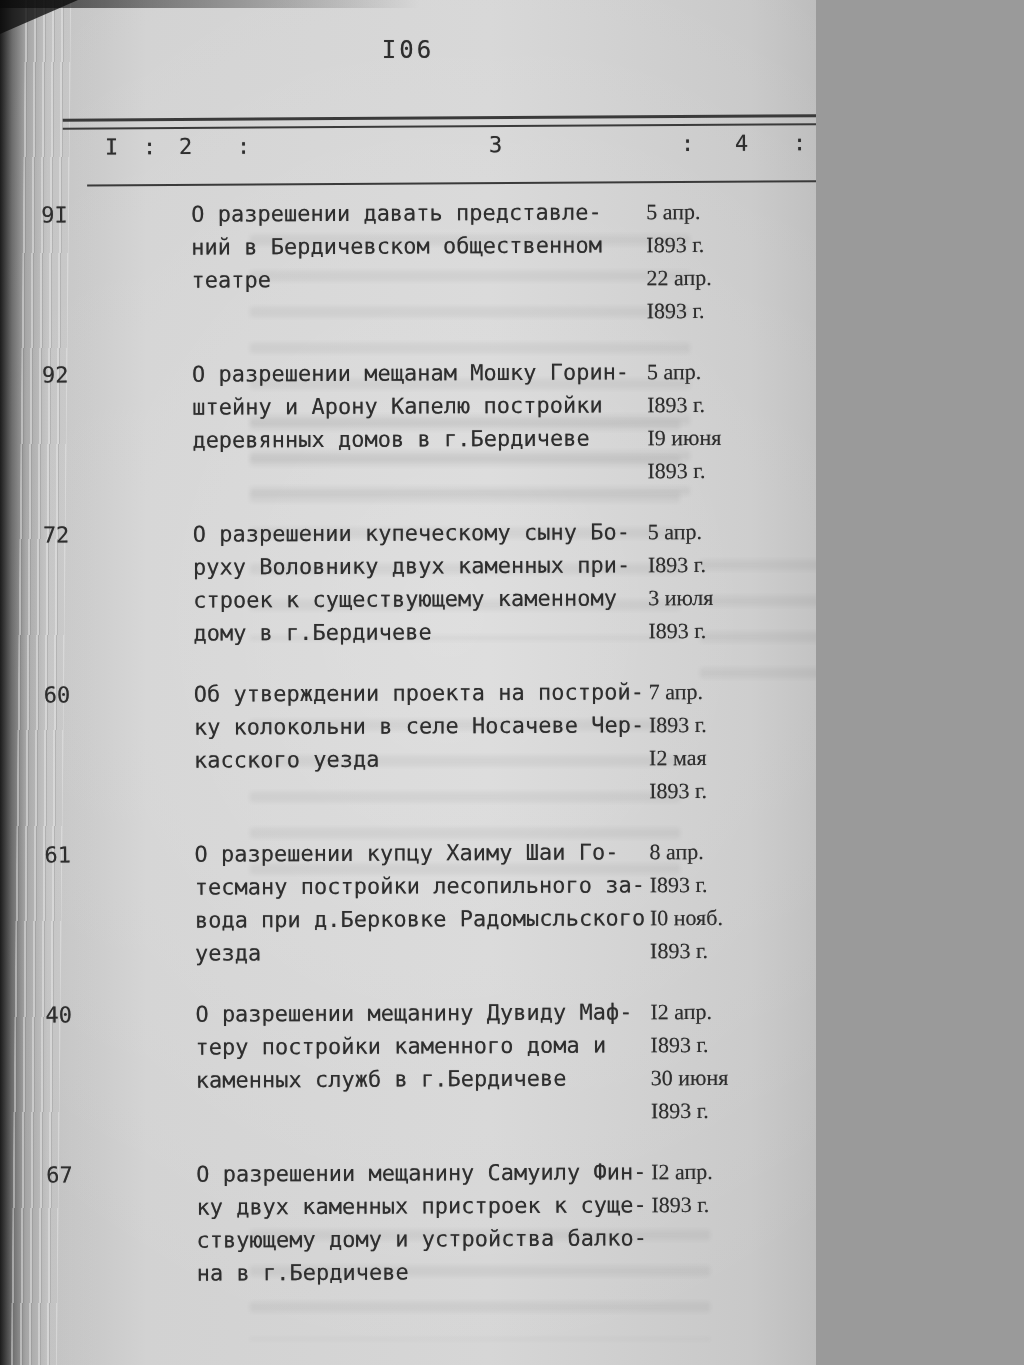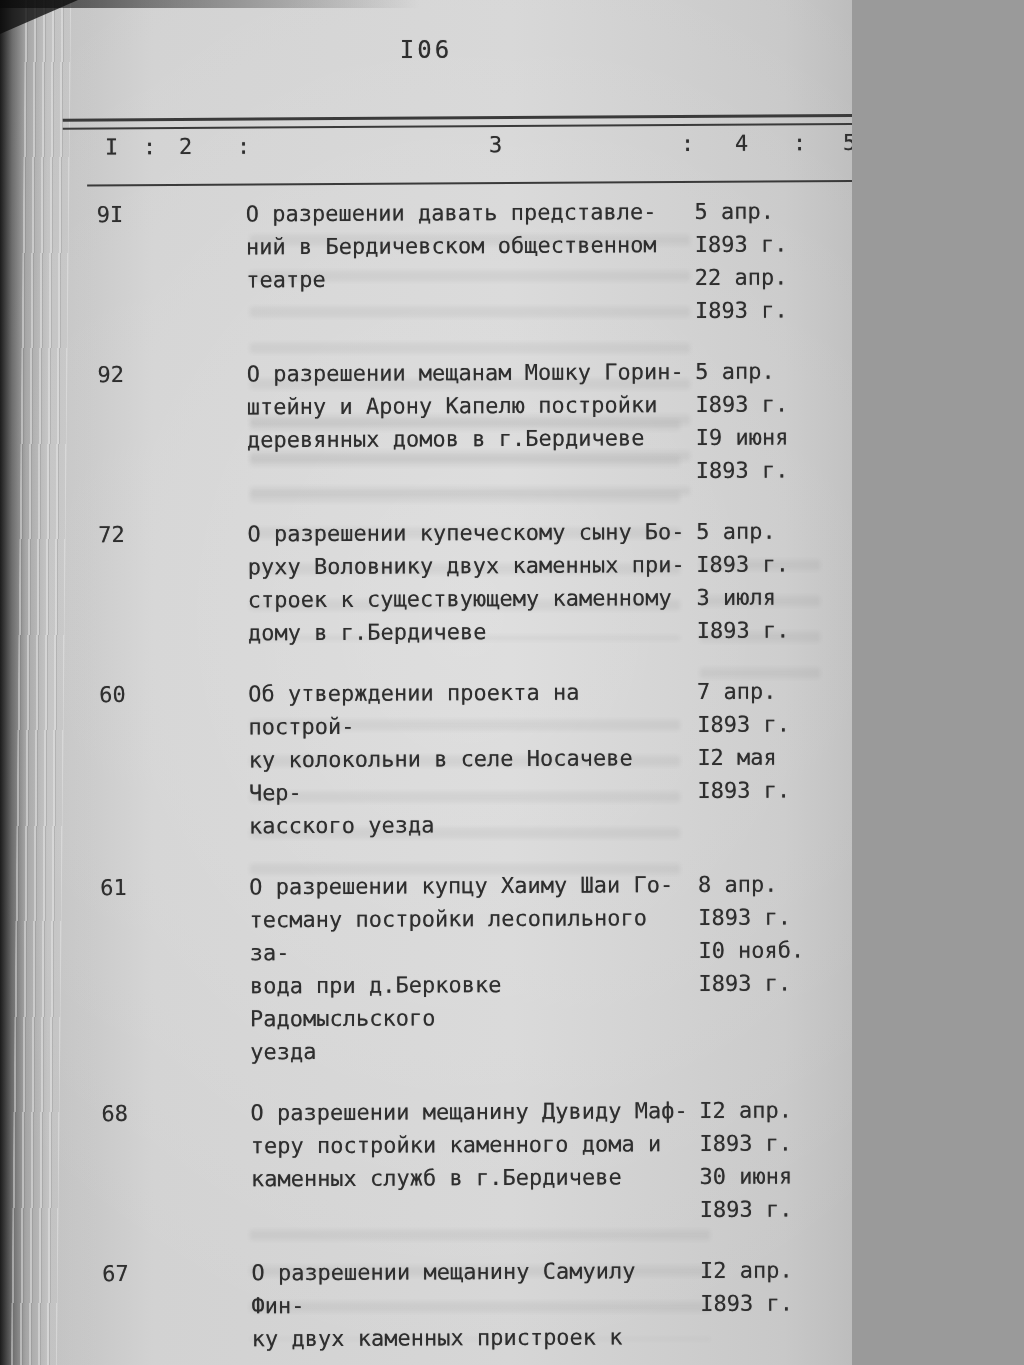--- a/index.html
+++ b/index.html
@@ -11,21 +11,20 @@
     position: relative;
     width: 816px;
     height: 1365px;
     overflow: hidden;
     background:
       radial-gradient(ellipse 900px 1100px at 55% 45%, rgba(255,255,255,0.22), rgba(0,0,0,0) 70%),
       linear-gradient(to right, #b9b9b9 0%, #d2d2d2 18%, #d6d6d6 60%, #c8c8c8 92%, #bdbdbd 100%),
       #cfcfcf;
     font-family: "DejaVu Sans Mono", "Liberation Mono", monospace;
     color: #2e2e2e;
-    padding-left: 36px;
   }
   
   .binding {
     position: absolute;
     left: 0; top: 0;
     width: 100px; height: 100%;
     background:
       linear-gradient(to right,
         rgba(15,15,15,0.92) 0px,
         rgba(55,55,55,0.6) 12px,
@@ -102,23 +101,23 @@
   .entries {
     position: absolute;
     top: 196px; left: 0;
     width: 1024px;
     transform: rotate(-0.3deg);
     font-size: 22px;
     line-height: 33px;
     text-shadow: 0 0 0.7px rgba(46,46,46,0.55);
   }
   .entry { display: flex; align-items: flex-start; min-height: 132px; margin-bottom: 28px; }
-  .entry .num   { width: 60px;  margin-left: 100px; white-space: pre-line; }
+  .entry .num   { width: 60px;  margin-left: 44px; white-space: pre-line; }
   .entry .desc  { width: 455px; margin-left: 90px;  white-space: pre-line; }
-  .entry .dates { width: 125px; white-space: pre-line; }
+  .entry .dates { width: 125px; white-space: pre-line; font-family: Liberation Serif, serif; }
   .entry .note  { width: 150px; margin-left: 55px; margin-top: -10px; line-height: 44px; white-space: pre-line; }
 </style>
 </head>
 <body>
 
 <div class="scan">
 
   <div class="binding"></div>
   <div class="corner-shadow"></div>
   <div class="top-edge"></div>
@@ -209,21 +208,21 @@
 вода при д.Берковке Радомысльского
 уезда</div>
       <div class="dates">8 апр.
 I893 г.
 I0 нояб.
 I893 г.</div>
       <div class="note"></div>
     </div>
 
     <div class="entry">
-      <div class="num">68</div>
+      <div class="num">40</div>
       <div class="desc">О разрешении мещанину Дувиду Маф-
 теру постройки каменного дома и
 каменных служб в г.Бердичеве</div>
       <div class="dates">I2 апр.
 I893 г.
 30 июня
 I893 г.</div>
       <div class="note"></div>
     </div>
 

